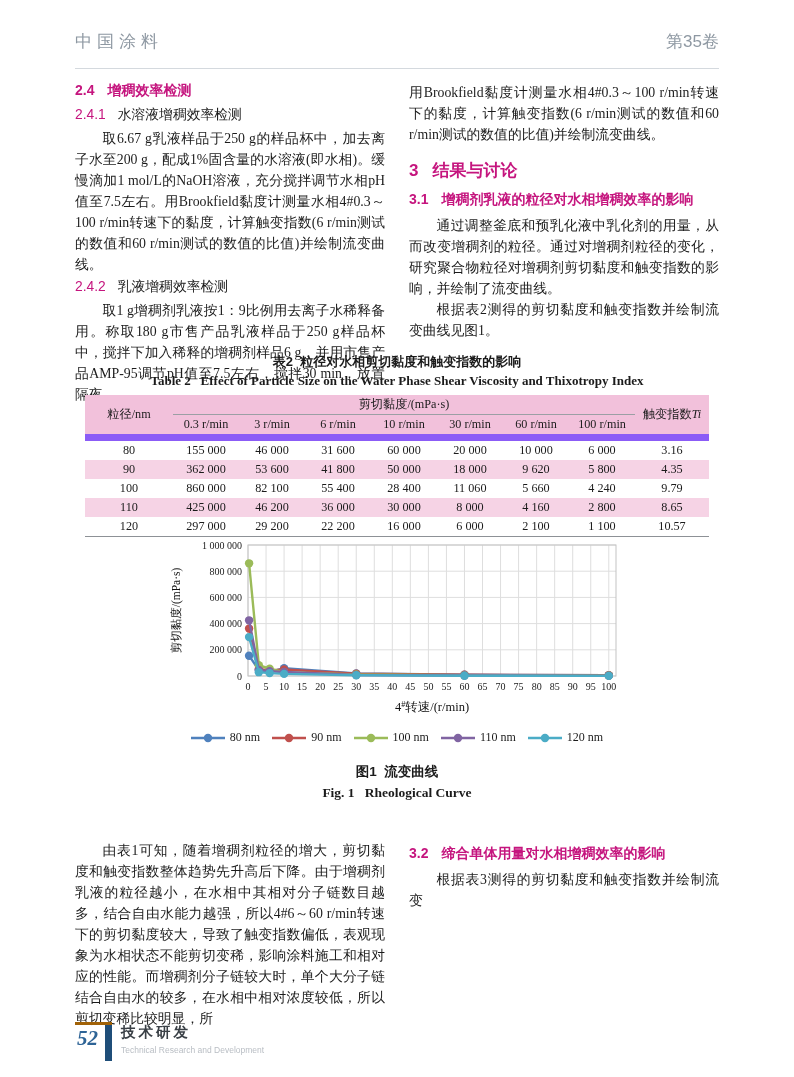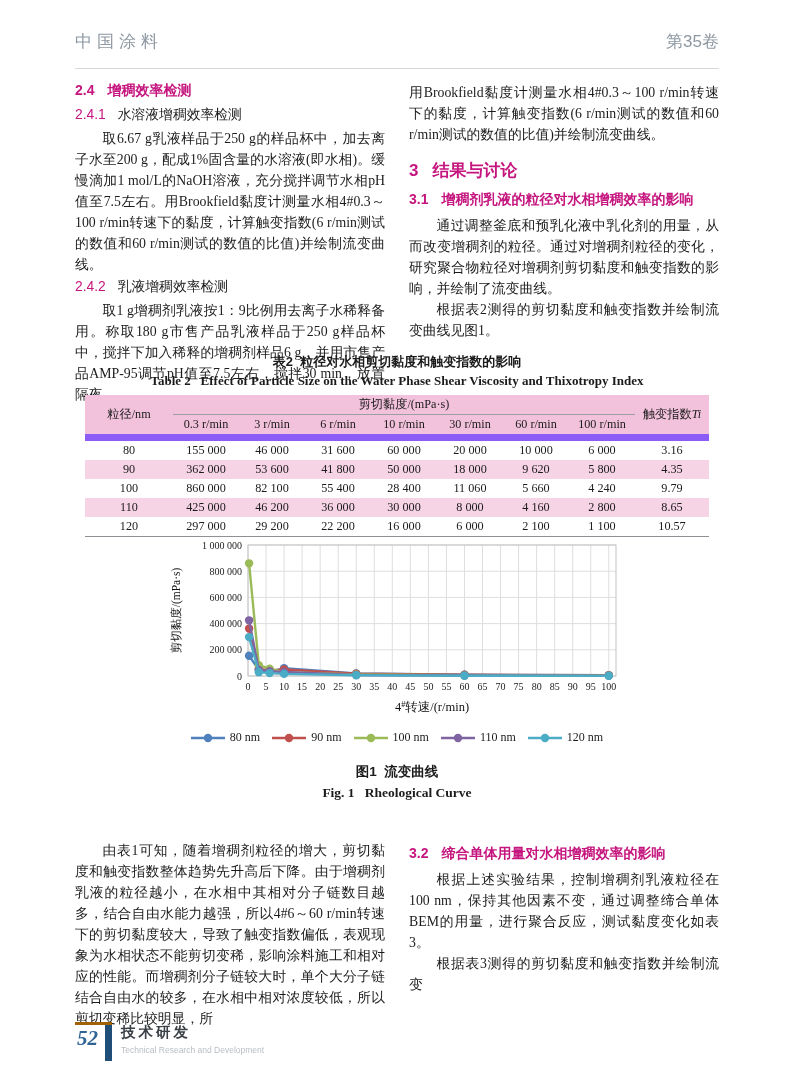--- a/index.html
+++ b/index.html
@@ -334,21 +334,20 @@
   </div>
 
   <div class="cols bottom">
     <div class="col">
       <p class="body">由表1可知，随着增稠剂粒径的增大，剪切黏度和触变指数整体趋势先升高后下降。由于增稠剂乳液的粒径越小，在水相中其相对分子链数目越多，结合自由水能力越强，所以4#6～60 r/min转速下的剪切黏度较大，导致了触变指数偏低，表观现象为水相状态不能剪切变稀，影响涂料施工和相对应的性能。而增稠剂分子链较大时，单个大分子链结合自由水的较多，在水相中相对浓度较低，所以剪切变稀比较明显，所</p>
     </div>
     <div class="col">
       <div class="h-sec2" style="margin-top:5px;">
         <span class="num">3.2</span><span>缔合单体用量对水相增稠效率的影响</span>
       </div>
-      <p class="body">根据上述实验结果，控制增稠剂乳液粒径在100 nm，保持其他因素不变，通过调整缔合单体BEM的用量，进行聚合反应，测试黏度变化如表3。</p>
       <p class="body">根据表3测得的剪切黏度和触变指数并绘制流变</p>
     </div>
   </div>
 
   <div class="pg-footer">
     <div class="pageunit">
       <span class="pagenum">52</span>
       <span class="fbar"></span>
     </div>
     <div class="ftext">

